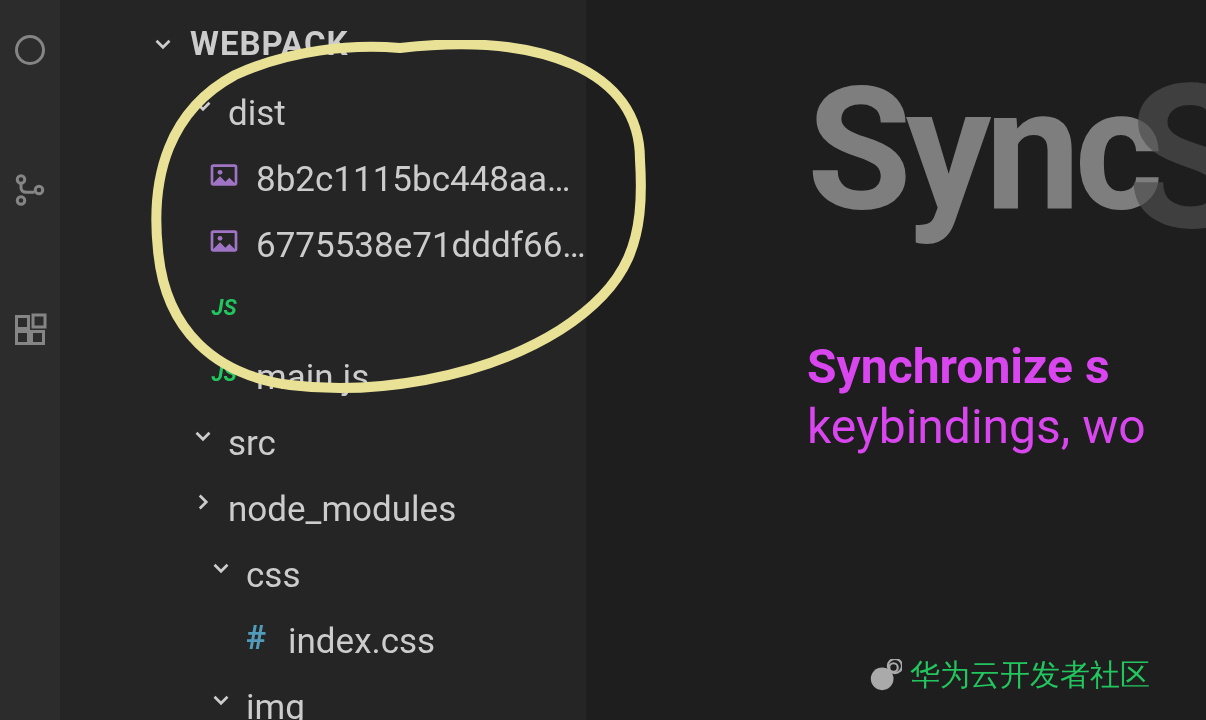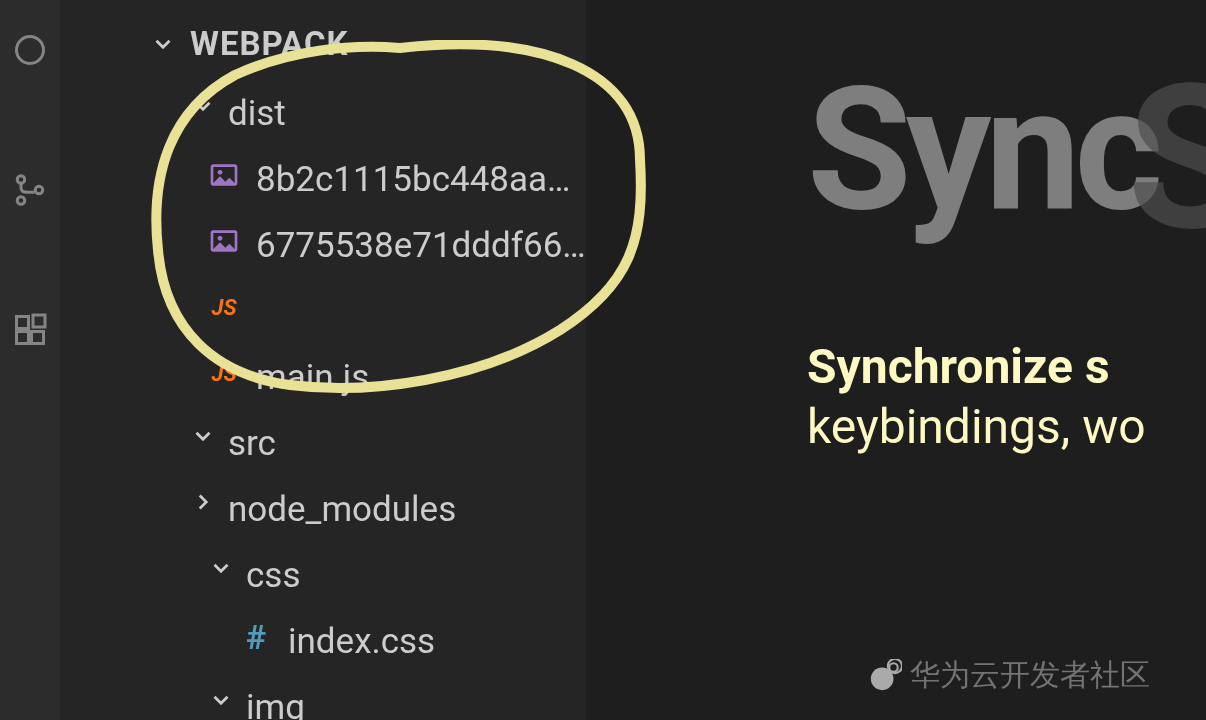--- a/index.html
+++ b/index.html
@@ -83,21 +83,21 @@
     .chevron svg { width: 26px; height: 26px; stroke: #cccccc; fill: none; stroke-width: 2.5; }
     .file-icon {
       width: 32px; height: 32px;
       margin-right: 16px;
       display: inline-flex; align-items: center; justify-content: center;
       flex-shrink: 0;
       font-size: 22px;
       font-weight: 700;
     }
     .icon-img { color: #a074c4; }
-    .icon-js { color: #f97316; font-style: italic; }
+    .icon-js { color: #22c55e; font-style: italic; }
     .icon-hash { color: #519aba; font-size: 34px; }
     .d1 { padding-left: 130px; }
     .d2 { padding-left: 148px; }
     .d3 { padding-left: 160px; }
     .tree-label {
       overflow: hidden;
       text-overflow: ellipsis;
       color: #cccccc;
       font-weight: 400;
     }
@@ -122,30 +122,30 @@
       position: absolute;
       left: 320px; top: -6px;
       font-size: 200px;
       color: #4e4e4e;
       font-weight: 700;
       opacity: 0.7;
     }
     .description {
       margin-top: 105px;
       font-size: 48px;
-      color: #fef9c3;
+      color: #d946ef;
       line-height: 1.25;
       text-align: left;
     }
     .description .line1 { font-weight: 700; }
     .watermark {
       position: absolute;
       bottom: 24px;
       right: 56px;
-      color: #737373;
+      color: #22c55e;
       font-size: 30px;
       display: flex;
       align-items: center;
       gap: 8px;
     }
     .watermark svg { width: 34px; height: 34px; fill: #aaa; }
     .annotation {
       position: absolute;
       top: 40px;
       left: 80px;

